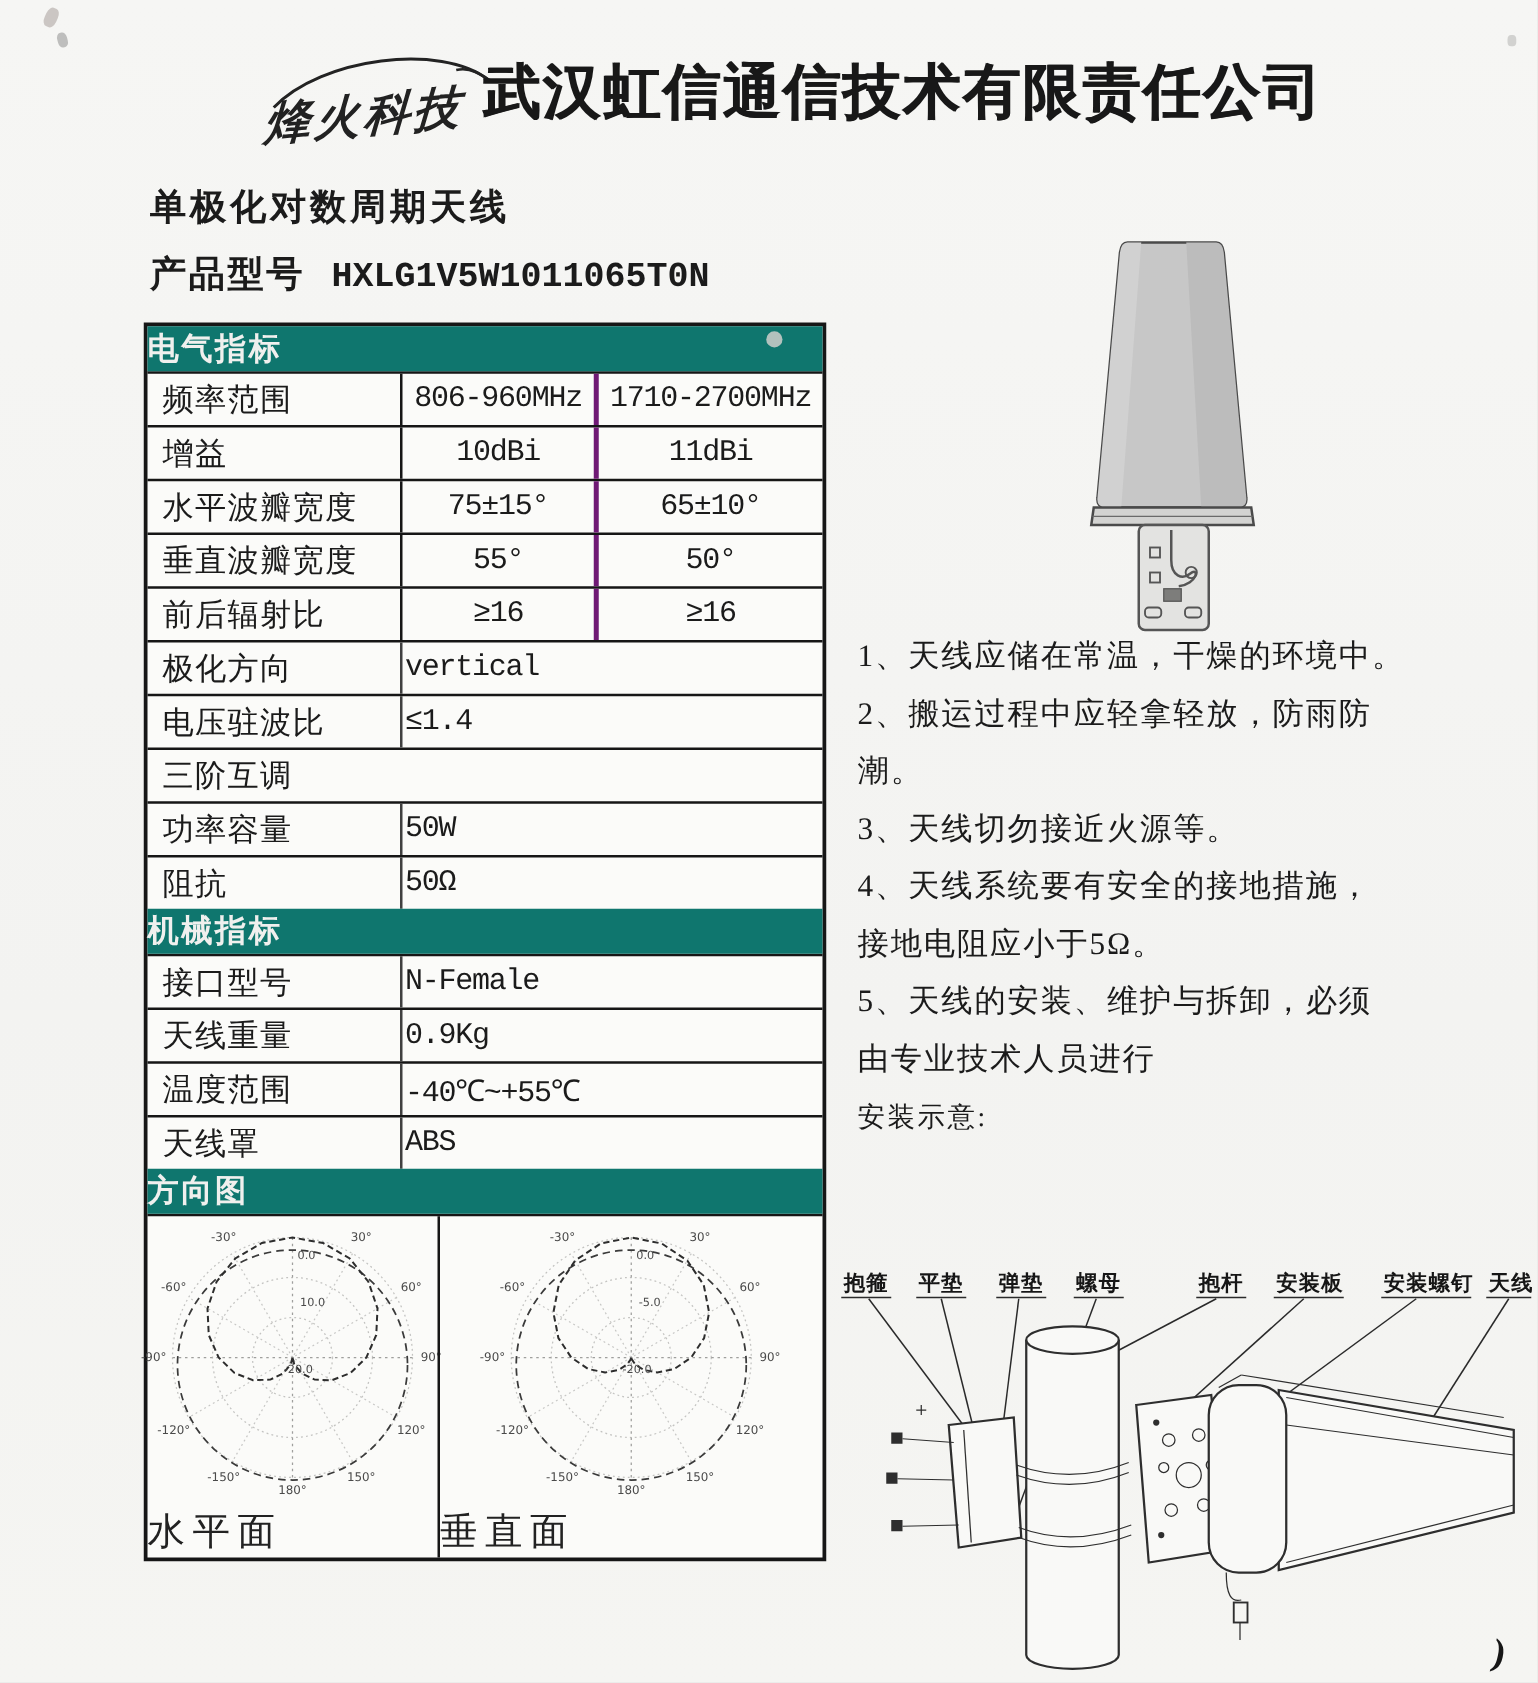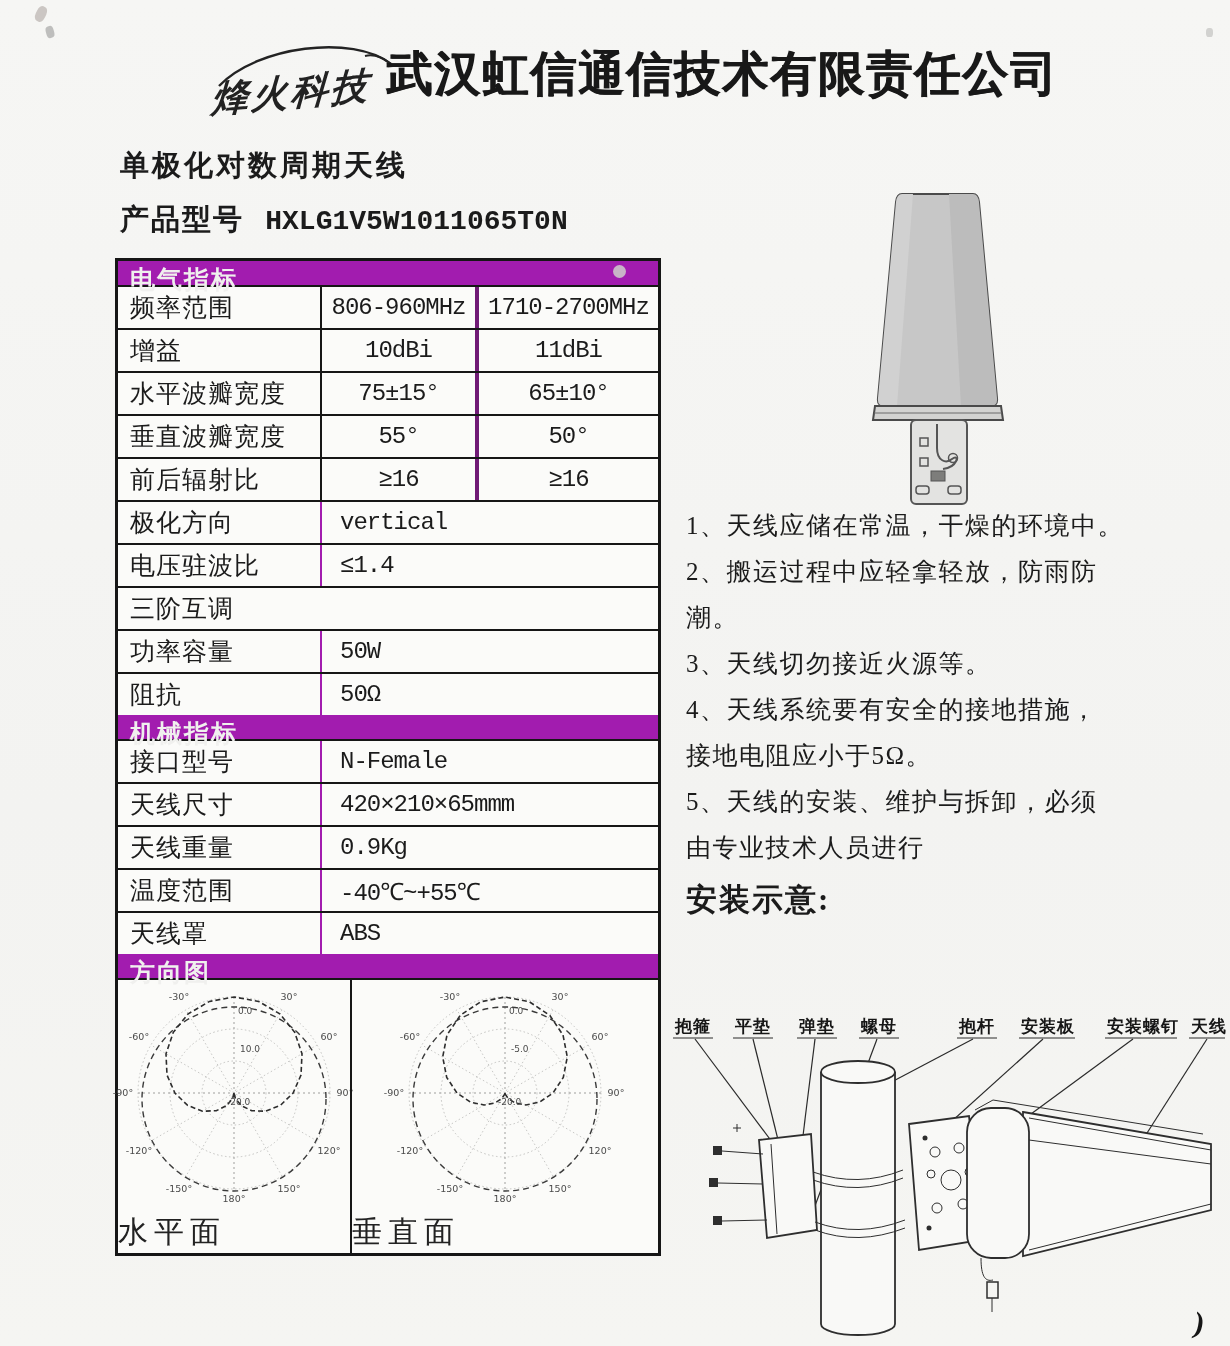--- a/index.html
+++ b/index.html
@@ -41,50 +41,50 @@
     position:absolute;left:120px;top:200px;font-size:29px;white-space:nowrap;
   }
   .model-line .mlabel{font-weight:bold;letter-spacing:2px;margin-top:14px;}
   .model-line .mvalue{font-family:"Liberation Mono", monospace;font-weight:bold;letter-spacing:0px;margin-left:14px;font-size:28px;}
   
   .spec-table{
     position:absolute;left:115px;top:258px;width:540px;
     border:3px solid #161616;background:#fbfbf9;
   }
   .sec-header{
-    height:24px;background:#a21caf;color:#f0f0ee;
+    height:36px;background:#0f766e;color:#f0f0ee;
     font-family:"Liberation Sans", sans-serif;
     font-weight:bold;font-size:25px;line-height:36px;
-    padding-left:12px;letter-spacing:2px;position:relative;
+    padding-left:0;letter-spacing:2px;position:relative;
   }
   .sec-header .paper-dot{
     position:absolute;right:32px;top:4px;width:13px;height:13px;border-radius:50%;
     background:#cfcfcb;opacity:.85;
   }
   .trow{display:flex;height:41px;border-top:2px solid #161616;}
   .tcell{display:flex;align-items:center;font-size:25px;overflow:hidden;}
   .tcell.lab{width:190px;padding-left:12px;letter-spacing:1px;}
   .tcell.c2{width:153px;border-left:2px solid #161616;justify-content:center;}
   .tcell.c3{flex:1;border-left:4px solid #701a75;justify-content:center;}
-  .tcell.vspan{flex:1;border-left:2px solid #a21caf;padding-left:18px;}
+  .tcell.vspan{flex:1;border-left:2px solid #404040;padding-left:2px;}
   .latin{font-family:"Liberation Mono", monospace;font-size:24px;letter-spacing:-1px;}
   .plots-row{display:flex;height:273px;border-top:2px solid #161616;text-decoration:underline;}
   .plot-cell{position:relative;}
   .plot-cell.left{width:232px;}
   .plot-cell.right{flex:1;border-left:2px solid #161616;}
   .plot-caption{
     position:absolute;bottom:0;left:0;width:100%;text-align:left;
     font-size:30px;letter-spacing:6px;color:#222;
   }
   .polar-svg{position:absolute;top:0px;left:50%;transform:translateX(-50%);}
   
   .notes-block{position:absolute;left:686px;top:503px;width:470px;}
   .notes-heading{font-size:27px;font-weight:bold;letter-spacing:2px;margin:0 0 10px 0;}
   .note-line{font-size:25px;line-height:46px;margin:0;letter-spacing:1.5px;white-space:nowrap;}
-  .install-heading{font-size:31px;font-weight:bold;letter-spacing:2px;margin:8px 0 0 0;}
+  .install-heading{font-size:22px;font-weight:normal;letter-spacing:2px;margin:8px 0 0 0;}
   .antenna-photo{position:absolute;left:845px;top:188px;}
   .install-svg{position:absolute;left:663px;top:1012px;}
   .diagram-label{font-size:17px;font-weight:bold;fill:#161616;font-family:"Liberation Serif",serif;letter-spacing:1px;}
   .leader{stroke:#2a2a2a;stroke-width:1.2;fill:none;}
   .outline{stroke:#2e2e2e;stroke-width:1.8;fill:#f9f9f7;}
   .thin{stroke:#2e2e2e;stroke-width:1;fill:none;}
   
   .grid-c{fill:none;stroke:#c3c3c1;stroke-width:1;stroke-dasharray:1.5 2.5;}
   .spoke{stroke:#c8c8c6;stroke-width:1;stroke-dasharray:1.5 2.5;}
   .axis{stroke:#9f9f9d;stroke-width:1;stroke-dasharray:2 3;}
@@ -172,24 +172,20 @@
       <div class="tcell vspan latin">50Ω</div>
     </div>
 
     <div class="sec-header">
       <span>机械指标</span>
     </div>
 
     <div class="trow">
       <div class="tcell lab">接口型号</div>
       <div class="tcell vspan latin">N-Female</div>
-    </div>
-    <div class="trow">
-      <div class="tcell lab">天线尺寸</div>
-      <div class="tcell vspan latin">420×210×65mmm</div>
     </div>
     <div class="trow">
       <div class="tcell lab">天线重量</div>
       <div class="tcell vspan latin">0.9Kg</div>
     </div>
     <div class="trow">
       <div class="tcell lab">温度范围</div>
       <div class="tcell vspan latin">-40℃~+55℃</div>
     </div>
     <div class="trow">

